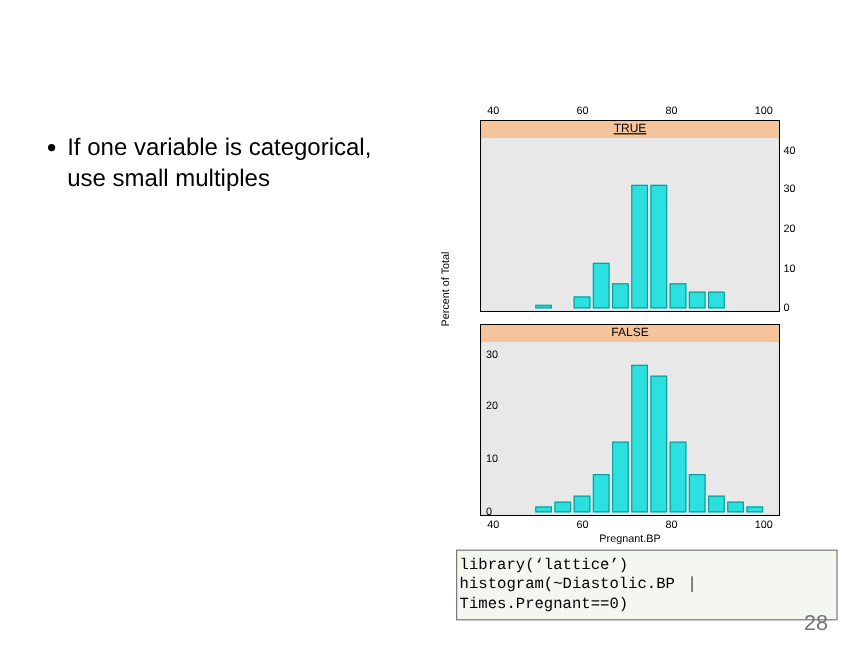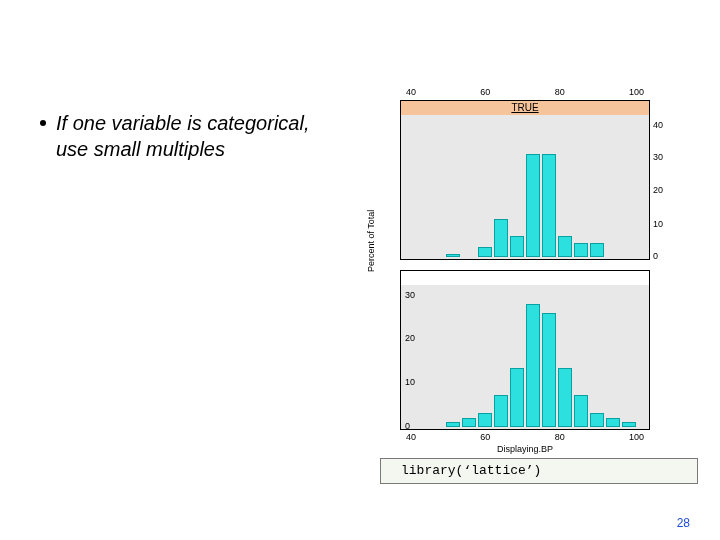--- a/index.html
+++ b/index.html
@@ -31,21 +31,20 @@
     left: 40px;
     top: 110px;
     width: 300px;
   }
   .bullet {
     display: flex;
     align-items: flex-start;
     margin-bottom: 60px;
     font-size: 20px;
     line-height: 1.3;
-    font-style: italic;
   }
   .dot {
     flex: 0 0 auto;
     margin-right: 10px;
     margin-top: 10px;
     width: 6px;
     height: 6px;
     border-radius: 50%;
     background: #000;
   }
@@ -137,30 +136,30 @@
   .xticks.bottom { top: 340px; }
   .code-box {
     position: absolute;
     left: 380px;
     top: 458px;
     width: 318px;
     border: 1px solid #7a7a7a;
     background: #f4f6f0;
     font-family: "MS Gothic","Courier New",monospace;
     font-size: 13px;
-    padding: 4px 20px;
+    padding: 4px 2px;
     line-height: 1.25;
     box-sizing: border-box;
   }
   .page-num {
     position: absolute;
     right: 30px;
     bottom: 10px;
-    font-size: 12px;
-    color: #1d4ed8;
+    font-size: 18px;
+    color: #737373;
   }
 </style>
 </head>
 <body>
 
 <div class="slide">
 
 
   <div class="bullets">
     <div class="bullet">
@@ -201,20 +200,21 @@
       <div class="yticks right" style="top:14px;height:146px;">
         <span class="ytick" style="bottom:0%">0</span>
         <span class="ytick" style="bottom:22%">10</span>
         <span class="ytick" style="bottom:45%">20</span>
         <span class="ytick" style="bottom:68%">30</span>
         <span class="ytick" style="bottom:90%">40</span>
       </div>
     </div>
 
     <div class="panel bottom">
+      <div class="panel-header">FALSE</div>
       <div class="panel-body">
         <div class="bars" id="bars-false">
             <div class="bar" style="height: 0%; visibility: hidden;"></div>
             <div class="bar" style="height: 0%; visibility: hidden;"></div>
             <div class="bar" style="height: 3.16667%;"></div>
             <div class="bar" style="height: 6.33333%;"></div>
             <div class="bar" style="height: 9.5%;"></div>
             <div class="bar" style="height: 22.1667%;"></div>
             <div class="bar" style="height: 41.1667%;"></div>
             <div class="bar" style="height: 85.5%;"></div>
@@ -235,21 +235,22 @@
     </div>
 
     <div class="xticks bottom">
       <span>40</span>
       <span>60</span>
       <span>80</span>
       <span>100</span>
     </div>
 
     <div class="axis-label-y">Percent of Total</div>
-    <div class="axis-label-x">Displaying.BP</div>
+    <div class="axis-label-x">Pregnant.BP</div>
   </div>
 
   <div class="code-box">
     <div>library(‘lattice’)</div>
+    <div>histogram(~Diastolic.BP ｜Times.Pregnant==0)</div>
   </div>
 
   <div class="page-num">28</div>
 </div>
 
 </body></html>

